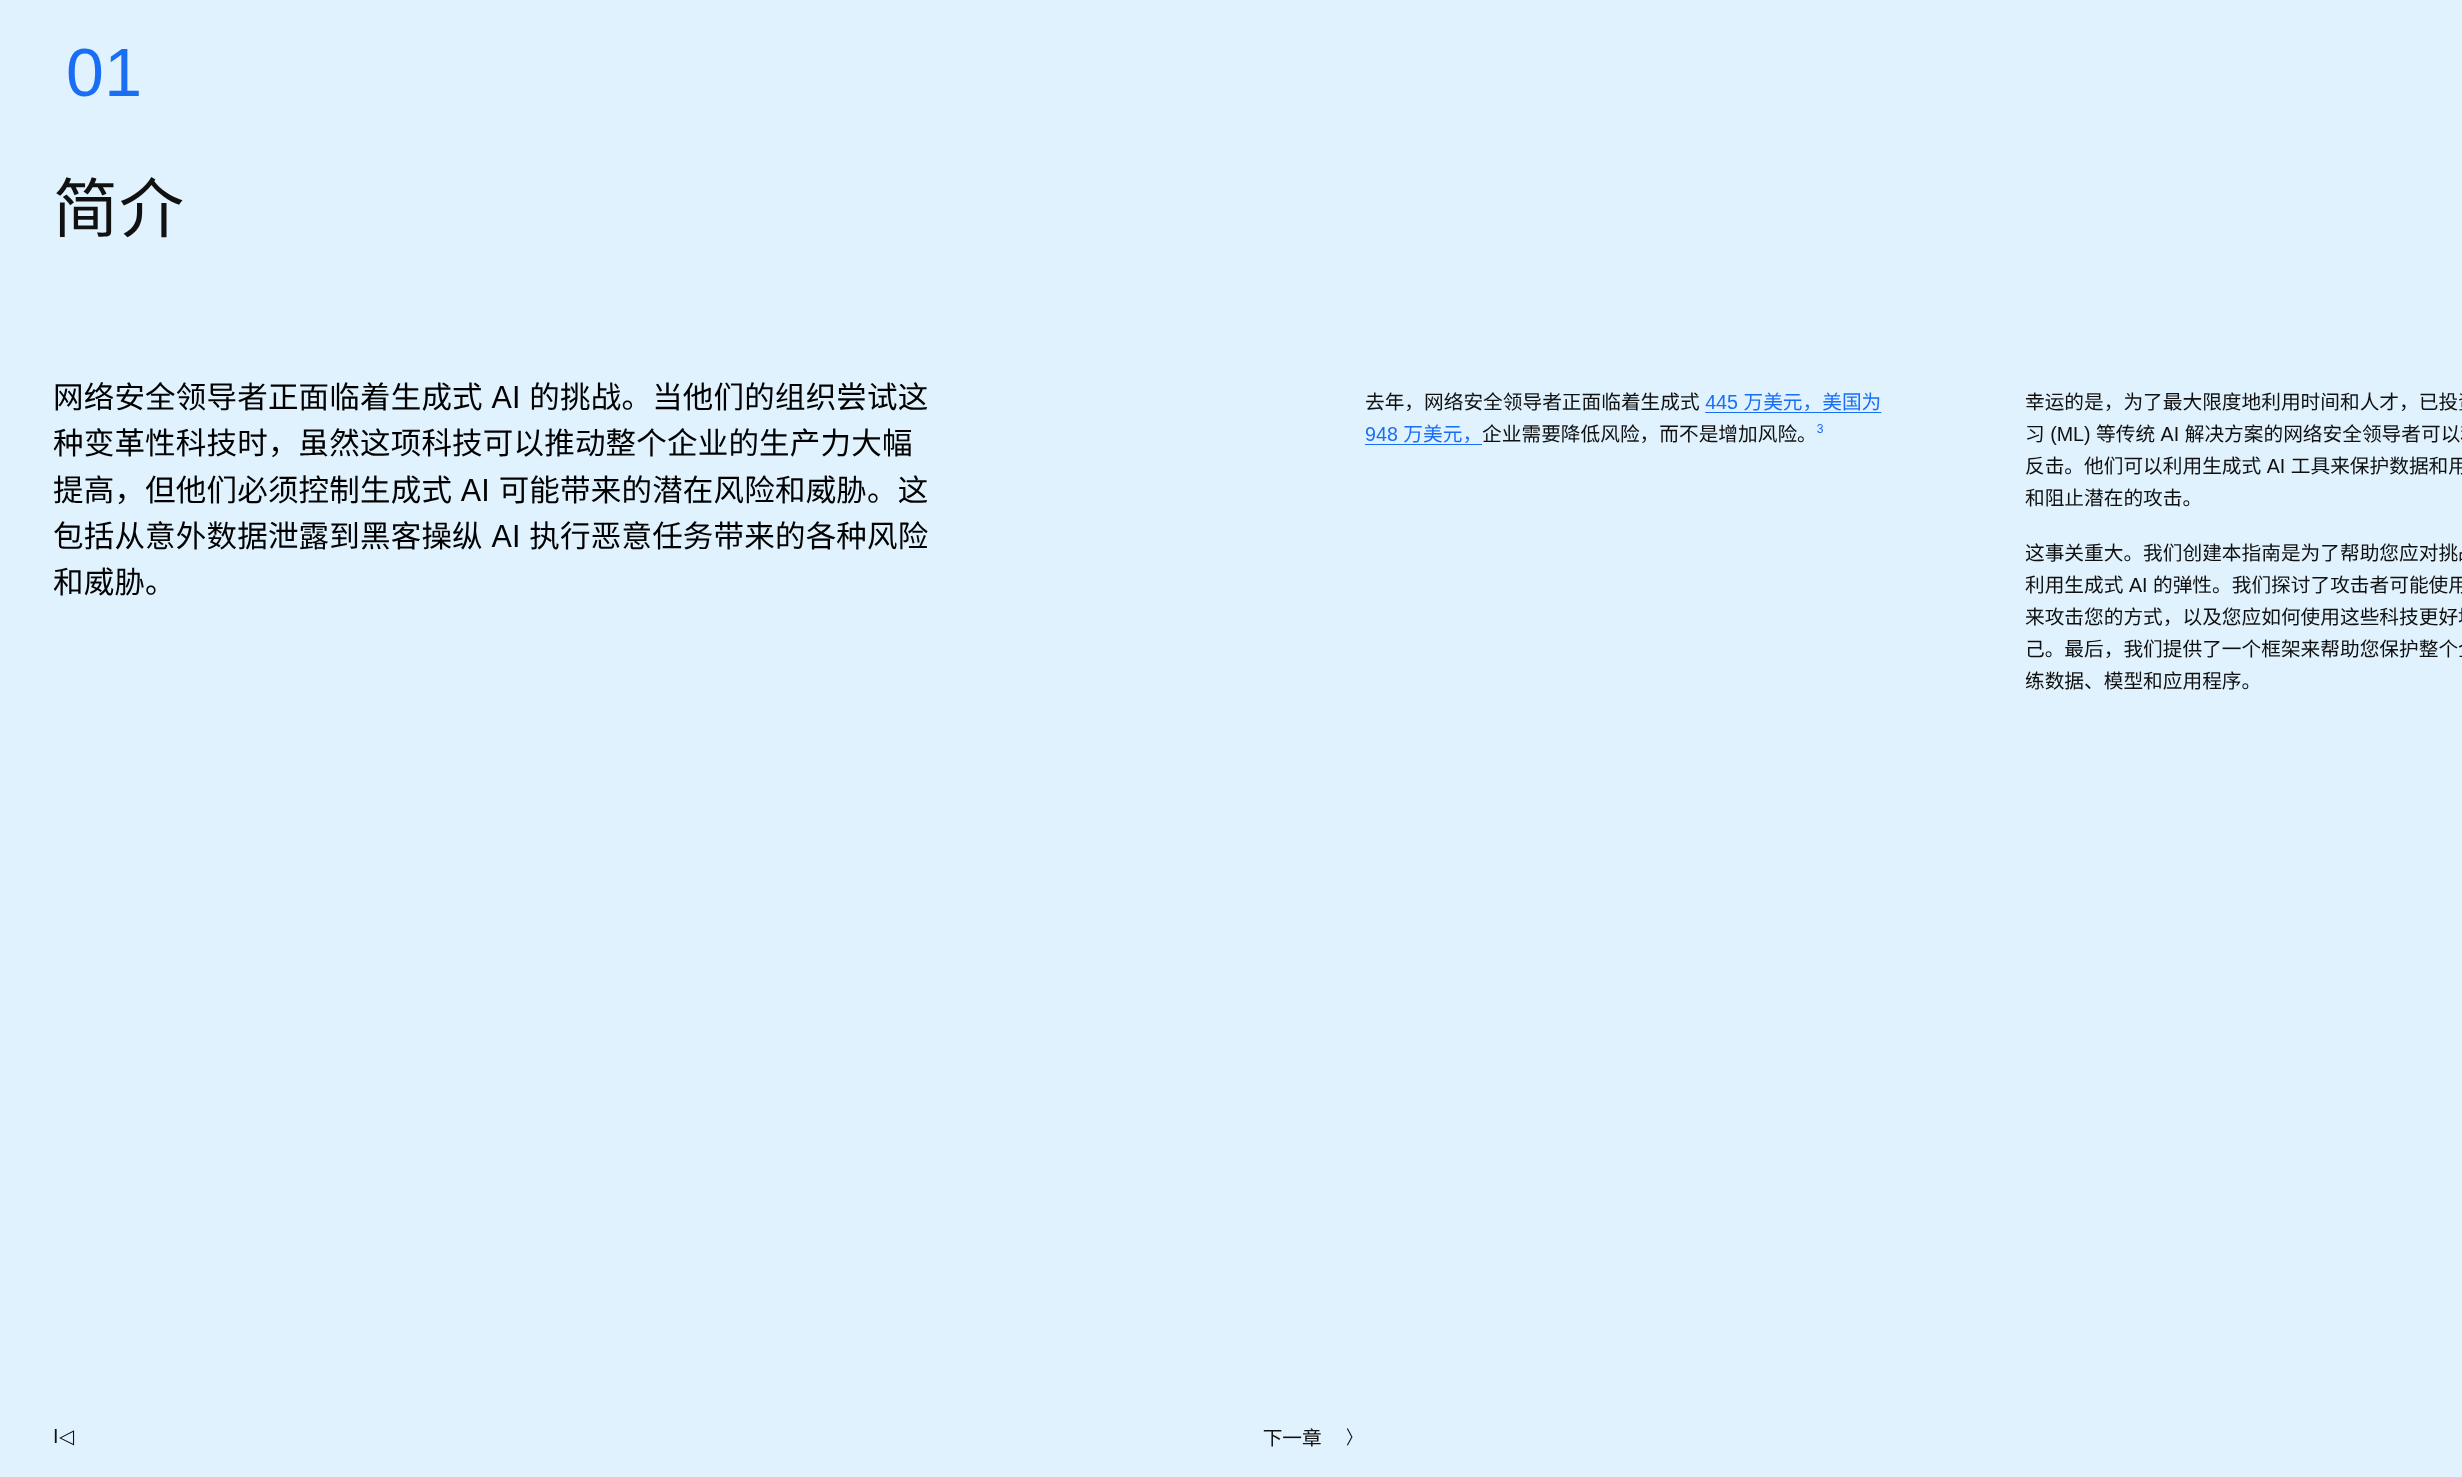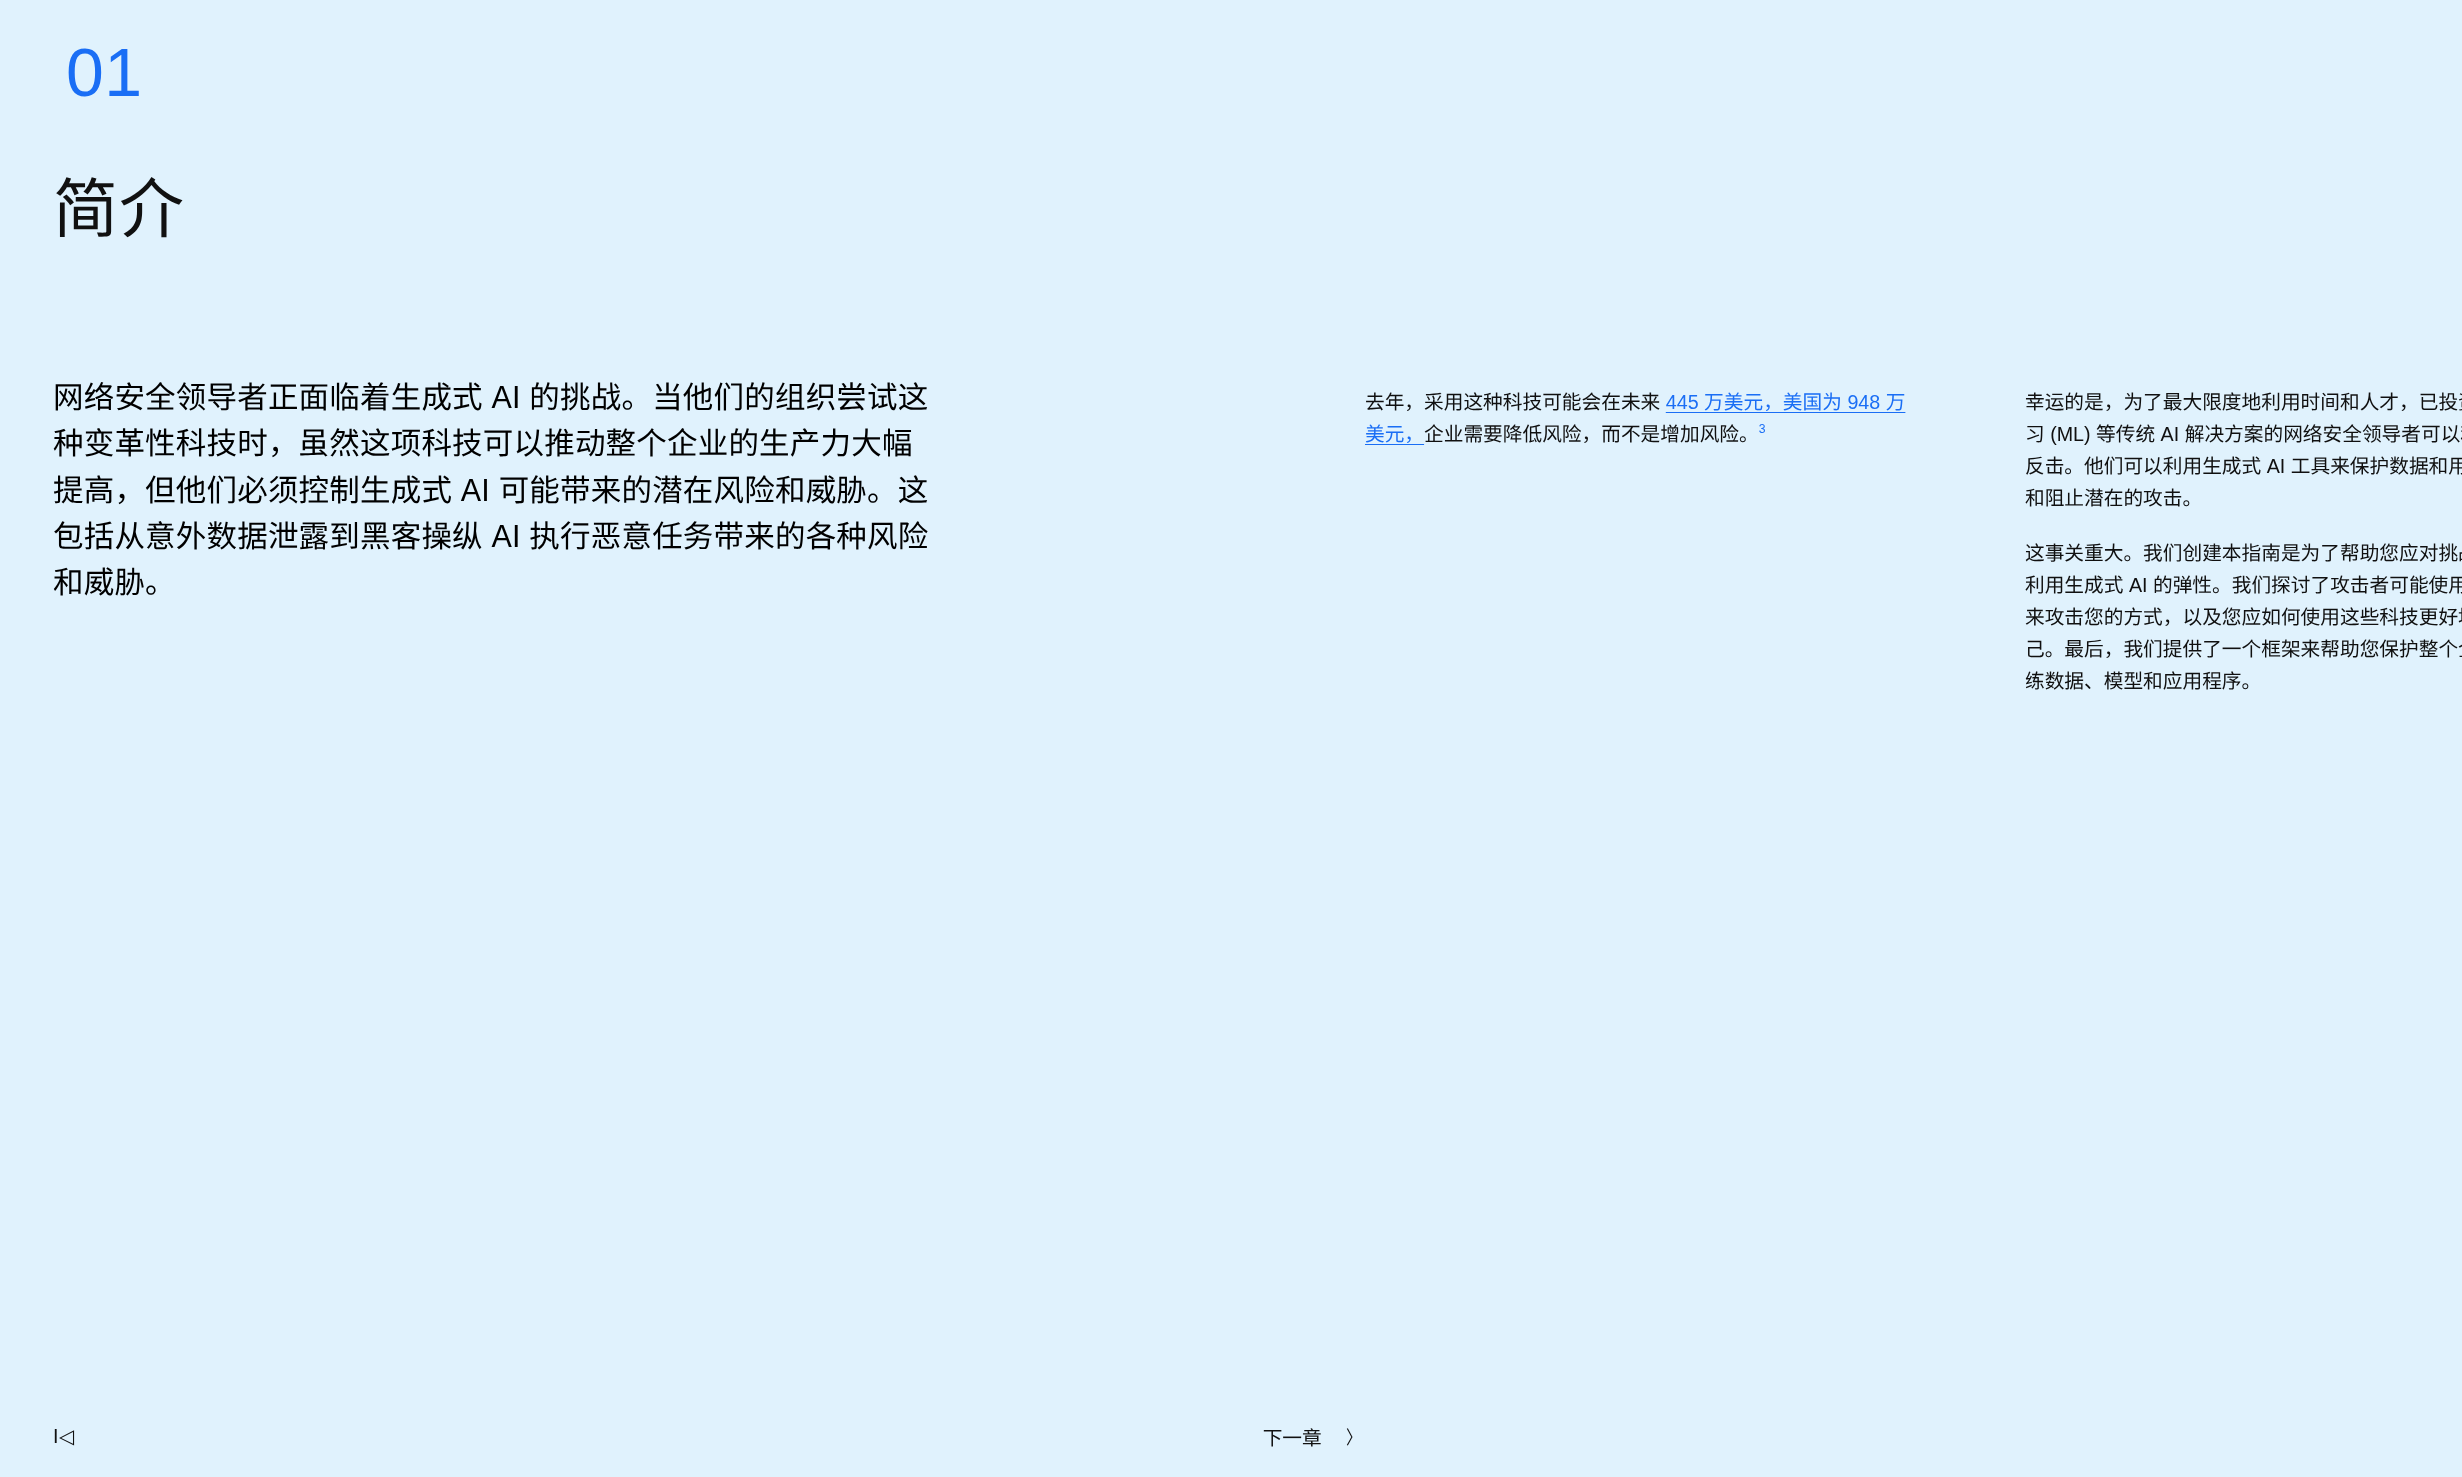--- a/index.html
+++ b/index.html
@@ -135,21 +135,21 @@
 
 <div class="page">
 
   <div class="chapter-number">01</div>
 
   <h1 class="page-title">简介</h1>
 
   <div class="lead">网络安全领导者正面临着生成式 AI 的挑战。当他们的组织尝试这种变革性科技时，虽然这项科技可以推动整个企业的生产力大幅提高，但他们必须控制生成式 AI 可能带来的潜在风险和威胁。这包括从意外数据泄露到黑客操纵 AI 执行恶意任务带来的各种风险和威胁。</div>
 
   <div class="col col-2">
-    <p><span>去年，采用这种科技可能会在未来 </span><a class="inline-link" href="#">445 万美元，美国为 948 万美元，</a><span>企业需要降低风险，而不是增加风险。</span><sup>3</sup></p>
+    <p><span>去年，网络安全领导者正面临着生成式 </span><a class="inline-link" href="#">445 万美元，美国为 948 万美元，</a><span>企业需要降低风险，而不是增加风险。</span><sup>3</sup></p>
   </div>
 
   <div class="col col-3">
     <p>幸运的是，为了最大限度地利用时间和人才，已投资于机器学习 (ML) 等传统 AI 解决方案的网络安全领导者可以利用 AI 进行反击。他们可以利用生成式 AI 工具来保护数据和用户，并检测和阻止潜在的攻击。</p>
     <p>这事关重大。我们创建本指南是为了帮助您应对挑战，并充分利用生成式 AI 的弹性。我们探讨了攻击者可能使用生成式 AI 来攻击您的方式，以及您应如何使用这些科技更好地保护自己。最后，我们提供了一个框架来帮助您保护整个企业的 AI 训练数据、模型和应用程序。</p>
   </div>
 
   <div class="footer">
     <div class="footer-home">I◁</div>
 

